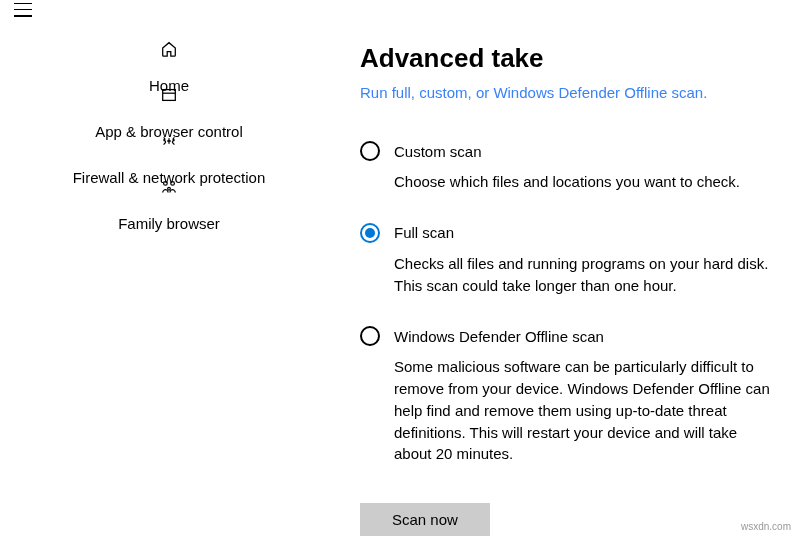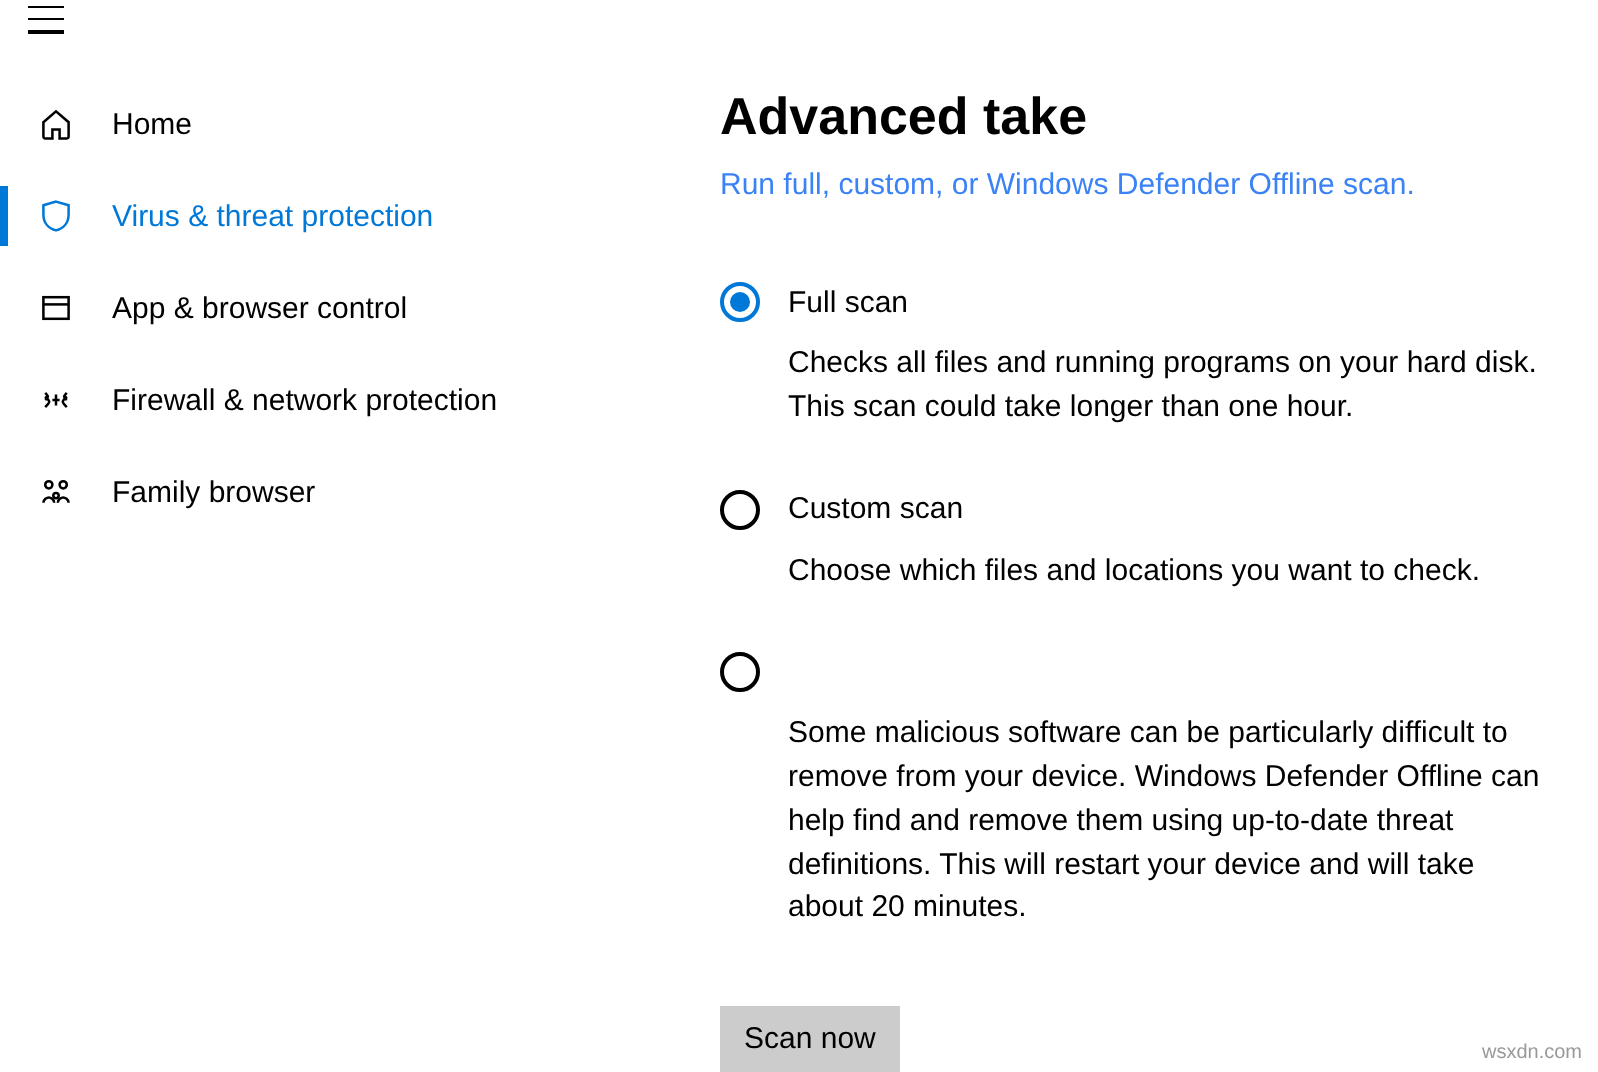--- a/index.html
+++ b/index.html
@@ -29,20 +29,21 @@
       padding-top: 20px;
     }
     .nav-item {
       display:flex; align-items:center;
       height: 46px;
       padding-left: 18px;
       gap: 18px;
       cursor: pointer;
       position: relative;
       font-size: 15px;
+      flex-direction: column;
     }
     .nav-item .icon { width:20px; height:20px; display:flex; align-items:center; justify-content:center; flex-shrink:0; }
     .nav-item.active { color:#0078d7; }
     .nav-item.active::before {
       content:""; position:absolute; left:0; top:8px; bottom:8px; width:4px; background:#0078d7;
     }
     .nav-item.active .icon svg { stroke:#0078d7; }
     .nav-item .icon svg { stroke:#000; fill:none; stroke-width:1.4; }
     .main {
       flex:1;
@@ -54,21 +55,21 @@
     .option-head { display:flex; align-items:center; gap:14px; margin-bottom:10px; cursor:pointer; }
     .radio {
       width:20px; height:20px; border:2px solid #000; border-radius:50%; display:flex; align-items:center; justify-content:center; flex-shrink:0;
     }
     .radio.selected { border-color:#0078d7; }
     .radio.selected::after { content:""; width:10px; height:10px; background:#0078d7; border-radius:50%; }
     .option-label { font-size:15px; }
     .option-desc { font-size:15px; color:#000; padding-left:34px; line-height:1.45; }
     .scan-btn {
       margin-top: 8px; margin-left: 0;
-      background:#ccc; border:none; padding: 8px 12px;
+      background:#ccc; border:none; padding: 8px 32px;
       font-size:15px; font-family:inherit; cursor:pointer;
     }
     .footer { position:absolute; bottom:4px; right:8px; font-size:10px; color:#999;margin-top:16px; }
   </style>
 </head>
 <body>
 
 <div class="topbar">
   <div class="hamburger">
     <span></span>
@@ -82,28 +83,20 @@
 
     <div class="nav-item">
       <span class="icon">
         <svg viewBox="0 0 20 20" width="18" height="18">
             <path d="M3 9l7-6 7 6v8a1 1 0 0 1-1 1h-4v-5H8v5H4a1 1 0 0 1-1-1V9z"></path>
           </svg>
       </span>
       <span>Home</span>
     </div>
 
-    <div class="nav-item active">
-      <span class="icon">
-        <svg viewBox="0 0 20 20" width="18" height="18">
-            <path d="M10 2l7 2v5c0 5-3 8-7 9-4-1-7-4-7-9V4l7-2z"></path>
-          </svg>
-      </span>
-      <span>Virus &amp; threat protection</span>
-    </div>
 
 
     <div class="nav-item">
       <span class="icon">
         <svg viewBox="0 0 20 20" width="18" height="18">
             <rect x="3" y="4" width="14" height="12"></rect>
             <line x1="3" y1="8" x2="17" y2="8"></line>
           </svg>
       </span>
       <span>App &amp; browser control</span>
@@ -131,37 +124,38 @@
     </div>
 
   </nav>
 
   <main class="main">
     <h1>Advanced take</h1>
     <p class="subtitle">Run full, custom, or Windows Defender Offline scan.</p>
 
     <div class="option">
       <div class="option-head">
+        <span class="radio"></span>
+        <span class="option-label">Custom scan</span>
+      </div>
+      <p class="option-desc">Choose which files and locations you want to check.</p>
+    </div>
+
+    <div class="option">
+      <div class="option-head">
         <span class="radio selected"></span>
         <span class="option-label">Full scan</span>
       </div>
       <p class="option-desc">Checks all files and running programs on your hard disk. This scan could take longer than one hour.</p>
     </div>
 
     <div class="option">
       <div class="option-head">
         <span class="radio"></span>
-        <span class="option-label">Custom scan</span>
-      </div>
-      <p class="option-desc">Choose which files and locations you want to check.</p>
-    </div>
-
-    <div class="option">
-      <div class="option-head">
-        <span class="radio"></span>
+        <span class="option-label">Windows Defender Offline scan</span>
       </div>
       <p class="option-desc">Some malicious software can be particularly difficult to remove from your device. Windows Defender Offline can help find and remove them using up-to-date threat definitions. This will restart your device and will take about 20 minutes.</p>
     </div>
 
     <button class="scan-btn">Scan now</button>
   </main>
 </div>
 
 <div class="footer">wsxdn.com</div>
 

